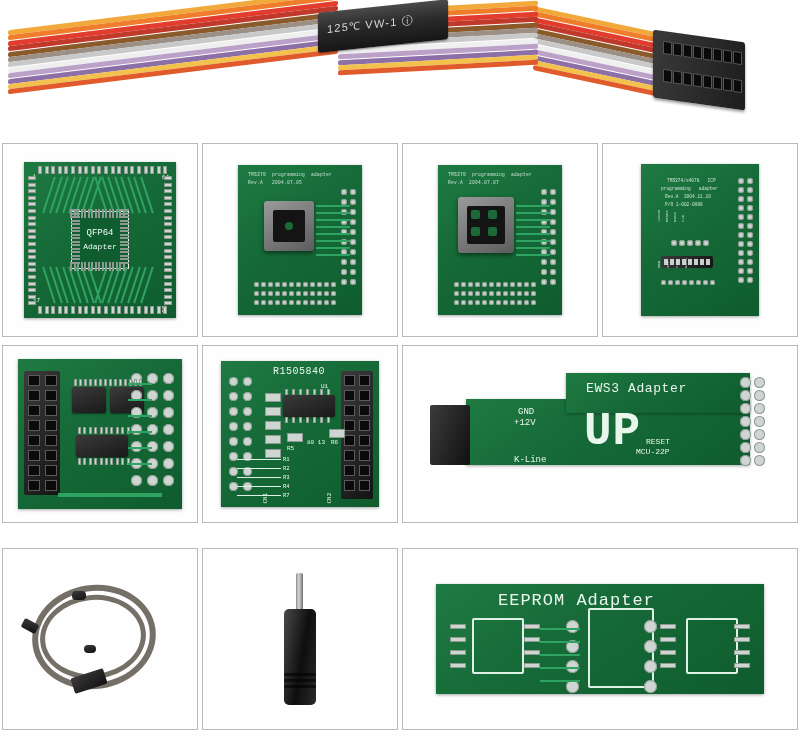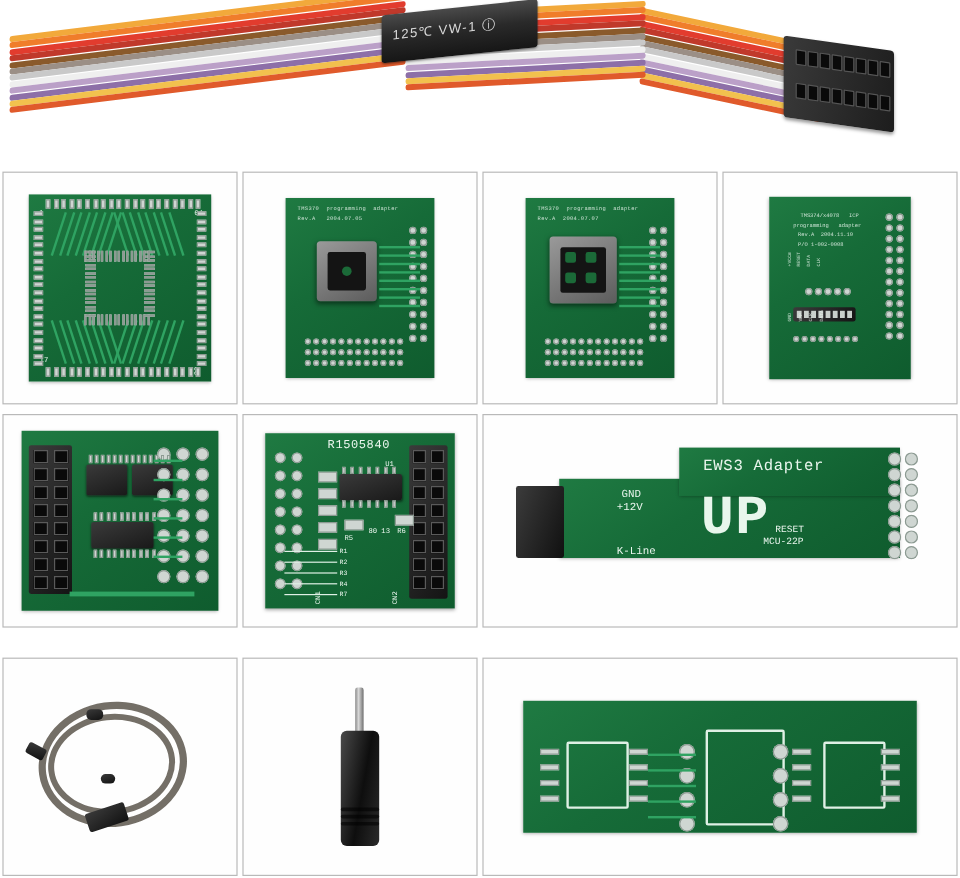--- a/index.html
+++ b/index.html
@@ -108,20 +108,24 @@
         <div class="hole" style="left: 50px; top: 38px;"></div>
         <div class="hole" style="left: 60px; top: 38px;"></div>
         <div class="hole" style="left: 70px; top: 38px;"></div>
         <div class="hole" style="left: 80px; top: 38px;"></div>
       </div>
   </div>
 
   <div class="panel" style="left:2px;top:143px;width:196px;height:194px;">
     <div class="inner">
       <div class="pcb" style="width:152px;height:156px;" id="qfpBoard">
+        <div class="qfp-core">
+          <span style="top:16px;font-size:9px;">QFP64</span>
+          <span style="top:30px;font-size:8px;">Adapter</span>
+        </div>
         <div class="silk" style="left:9px;top:12px;font-size:5px;">1</div>
         <div class="silk" style="right:7px;top:12px;font-size:6px;">64</div>
         <div class="silk" style="left:9px;bottom:14px;font-size:6px;">17</div>
         <div class="silk" style="right:8px;bottom:13px;font-size:6px;transform:rotate(-90deg);transform-origin:right bottom;">32</div>
       <div class="padsq" style="left: 14px; top: 4px; width: 4px; height: 8px;"></div>
           <div class="padsq" style="left: 14px; bottom: 4px; width: 4px; height: 8px;"></div>
           <div class="padsq" style="left: 20.6px; top: 4px; width: 4px; height: 8px;"></div>
           <div class="padsq" style="left: 20.6px; bottom: 4px; width: 4px; height: 8px;"></div>
           <div class="padsq" style="left: 27.2px; top: 4px; width: 4px; height: 8px;"></div>
           <div class="padsq" style="left: 27.2px; bottom: 4px; width: 4px; height: 8px;"></div>
@@ -746,20 +750,21 @@
         <div class="ring" style="left:12px;top:104px;width:32px;height:3px;"></div>
         <div class="ring" style="left:12px;top:110px;width:32px;height:3px;"></div>
         <div class="ring" style="left:12px;top:116px;width:32px;height:3px;"></div>
       </div>
     </div>
   </div>
 
   <div class="panel" style="left:402px;top:548px;width:396px;height:182px;">
     <div class="inner">
       <div class="pcb" style="width:328px;height:110px;" id="eepBoard">
+        <div class="silk" style="left:62px;top:6px;font-size:17px;letter-spacing:1px;">EEPROM Adapter</div>
       <div class="" style="position: absolute; left: 36px; top: 34px; width: 48px; height: 52px; border: 2px solid rgb(223, 240, 229); border-radius: 2px;"></div>
           <div class="" style="position: absolute; left: 152px; top: 24px; width: 62px; height: 76px; border: 2px solid rgb(223, 240, 229); border-radius: 2px;"></div>
           <div class="" style="position: absolute; left: 250px; top: 34px; width: 48px; height: 52px; border: 2px solid rgb(223, 240, 229); border-radius: 2px;"></div>
           <div class="padsq" style="left: 14px; top: 40px; width: 16px; height: 5px;"></div>
           <div class="padsq" style="left: 88px; top: 40px; width: 16px; height: 5px;"></div>
           <div class="padsq" style="right: 14px; top: 40px; width: 16px; height: 5px;"></div>
           <div class="padsq" style="right: 88px; top: 40px; width: 16px; height: 5px;"></div>
           <div class="pad" style="left: 130px; top: 36px; width: 13px; height: 13px;"></div>
           <div class="pad" style="left: 208px; top: 36px; width: 13px; height: 13px;"></div>
           <div class="padsq" style="left: 14px; top: 53px; width: 16px; height: 5px;"></div>

